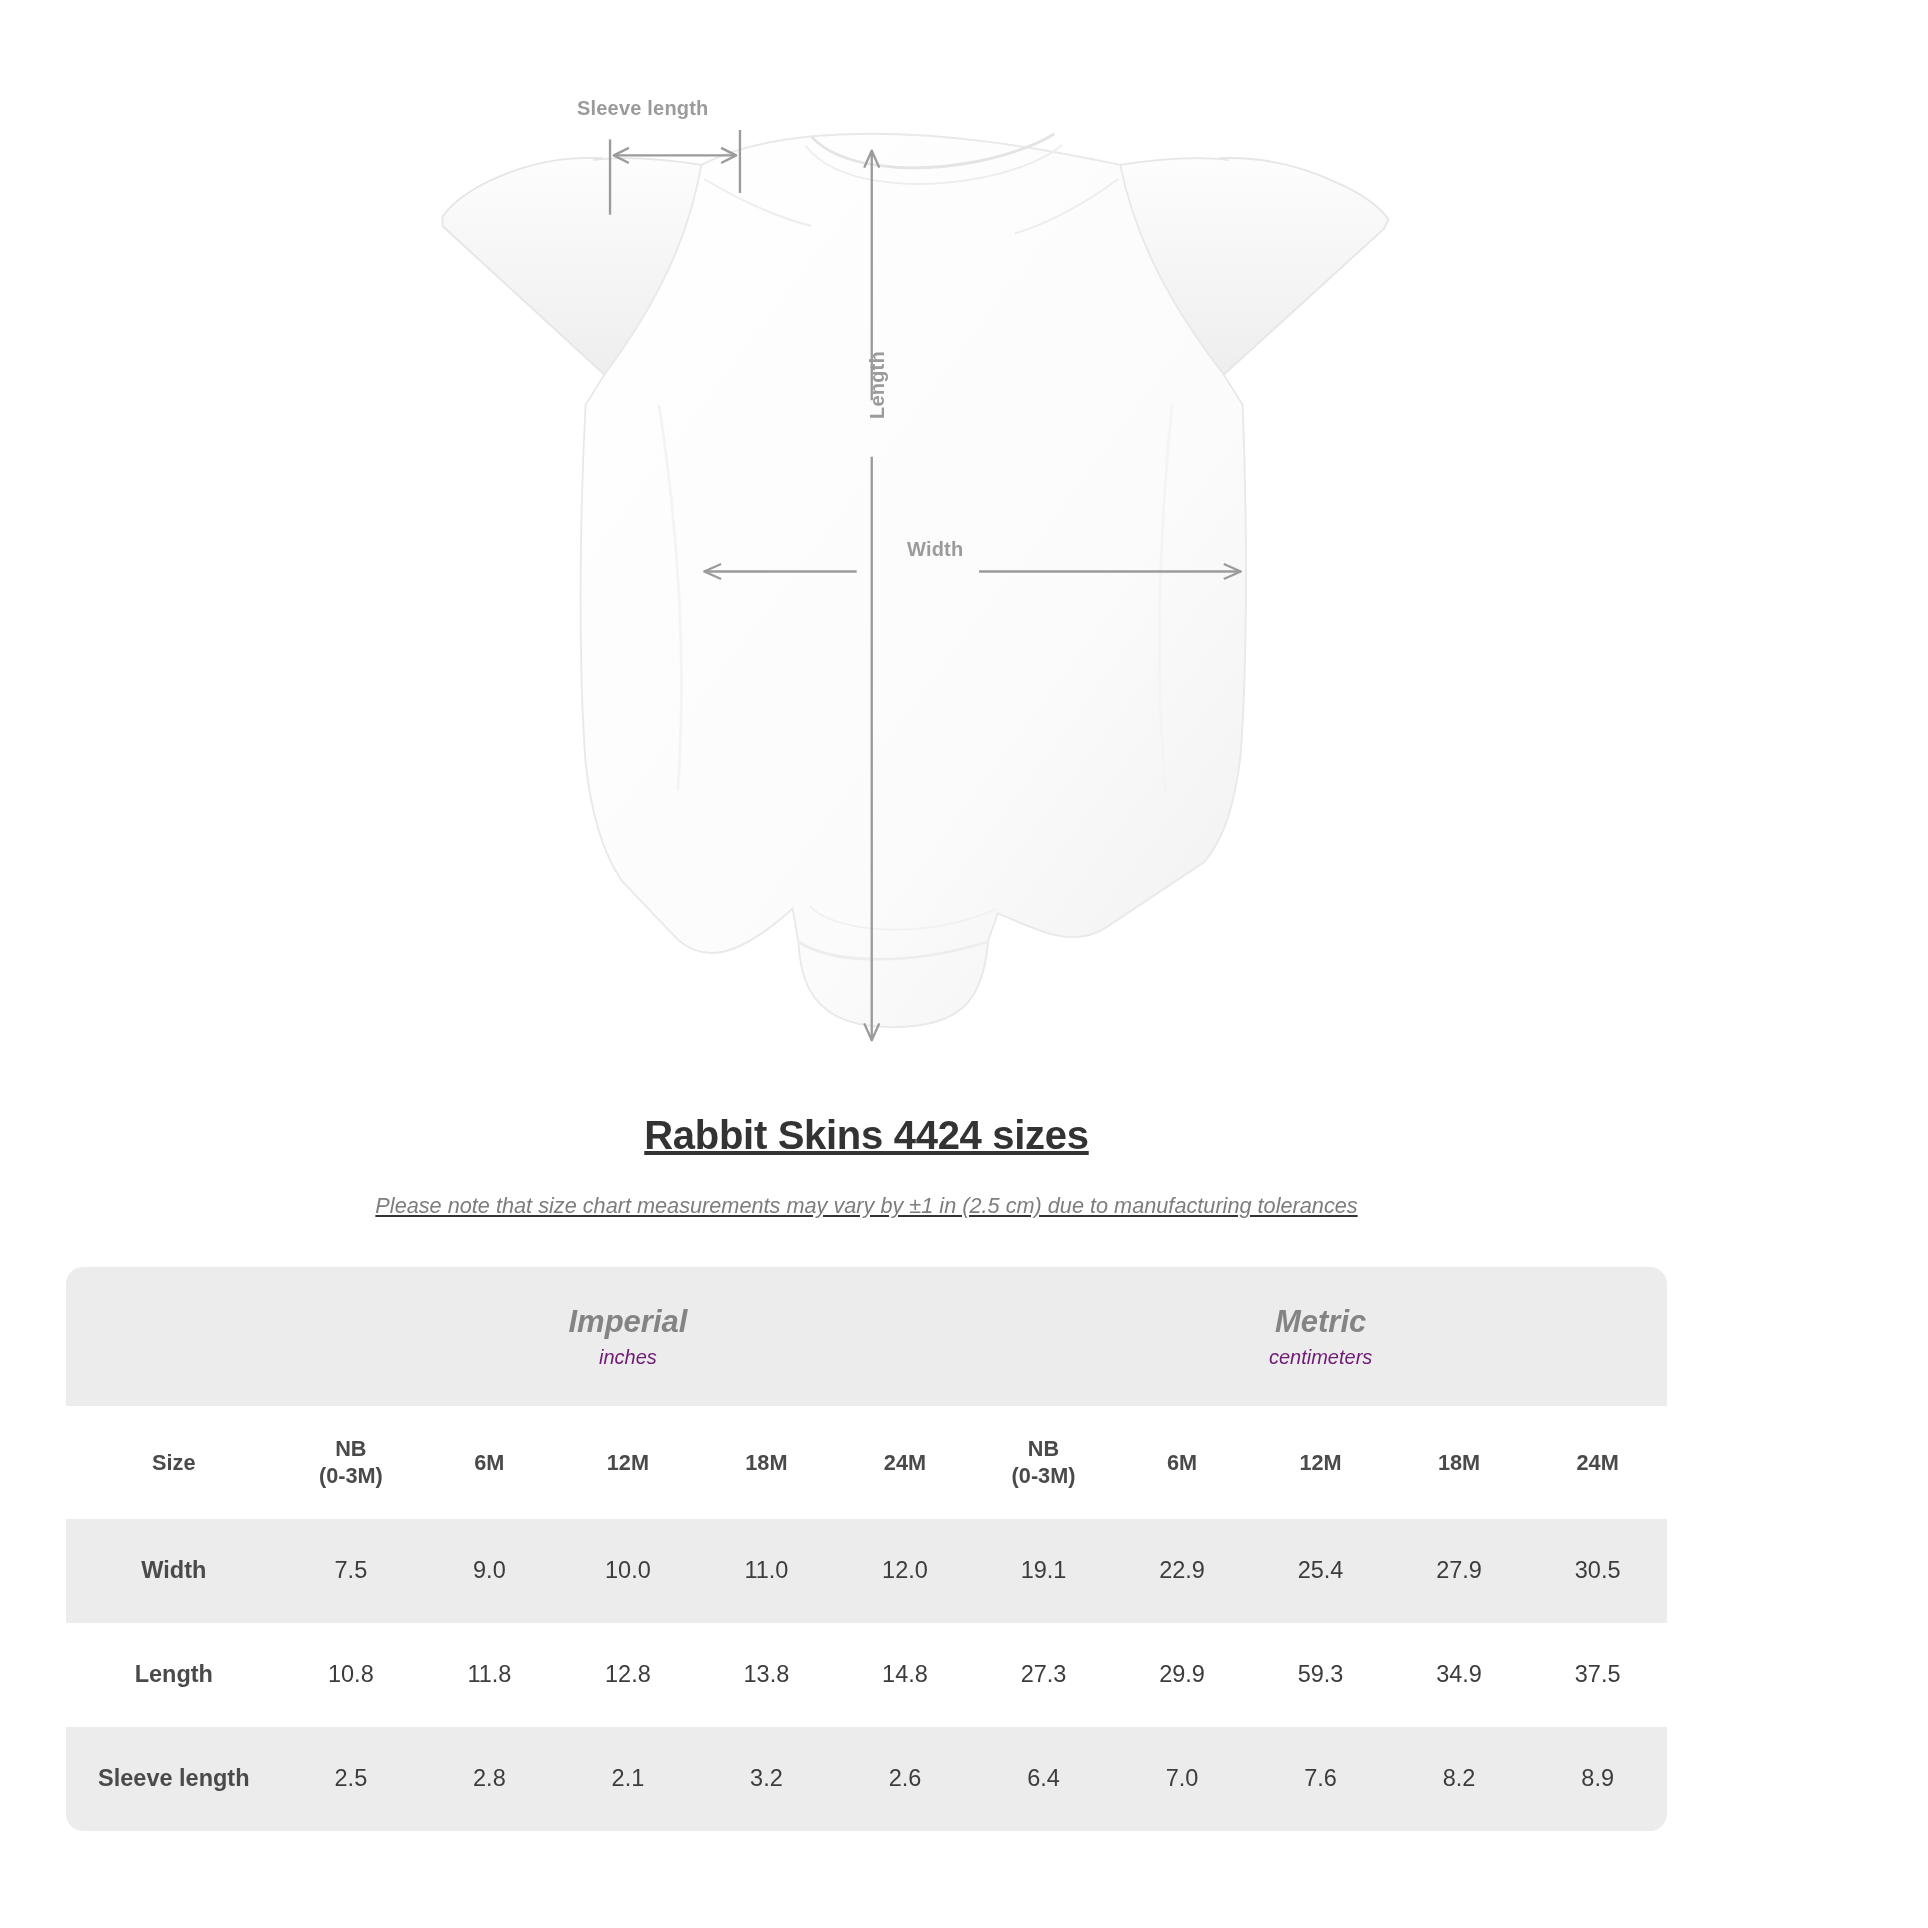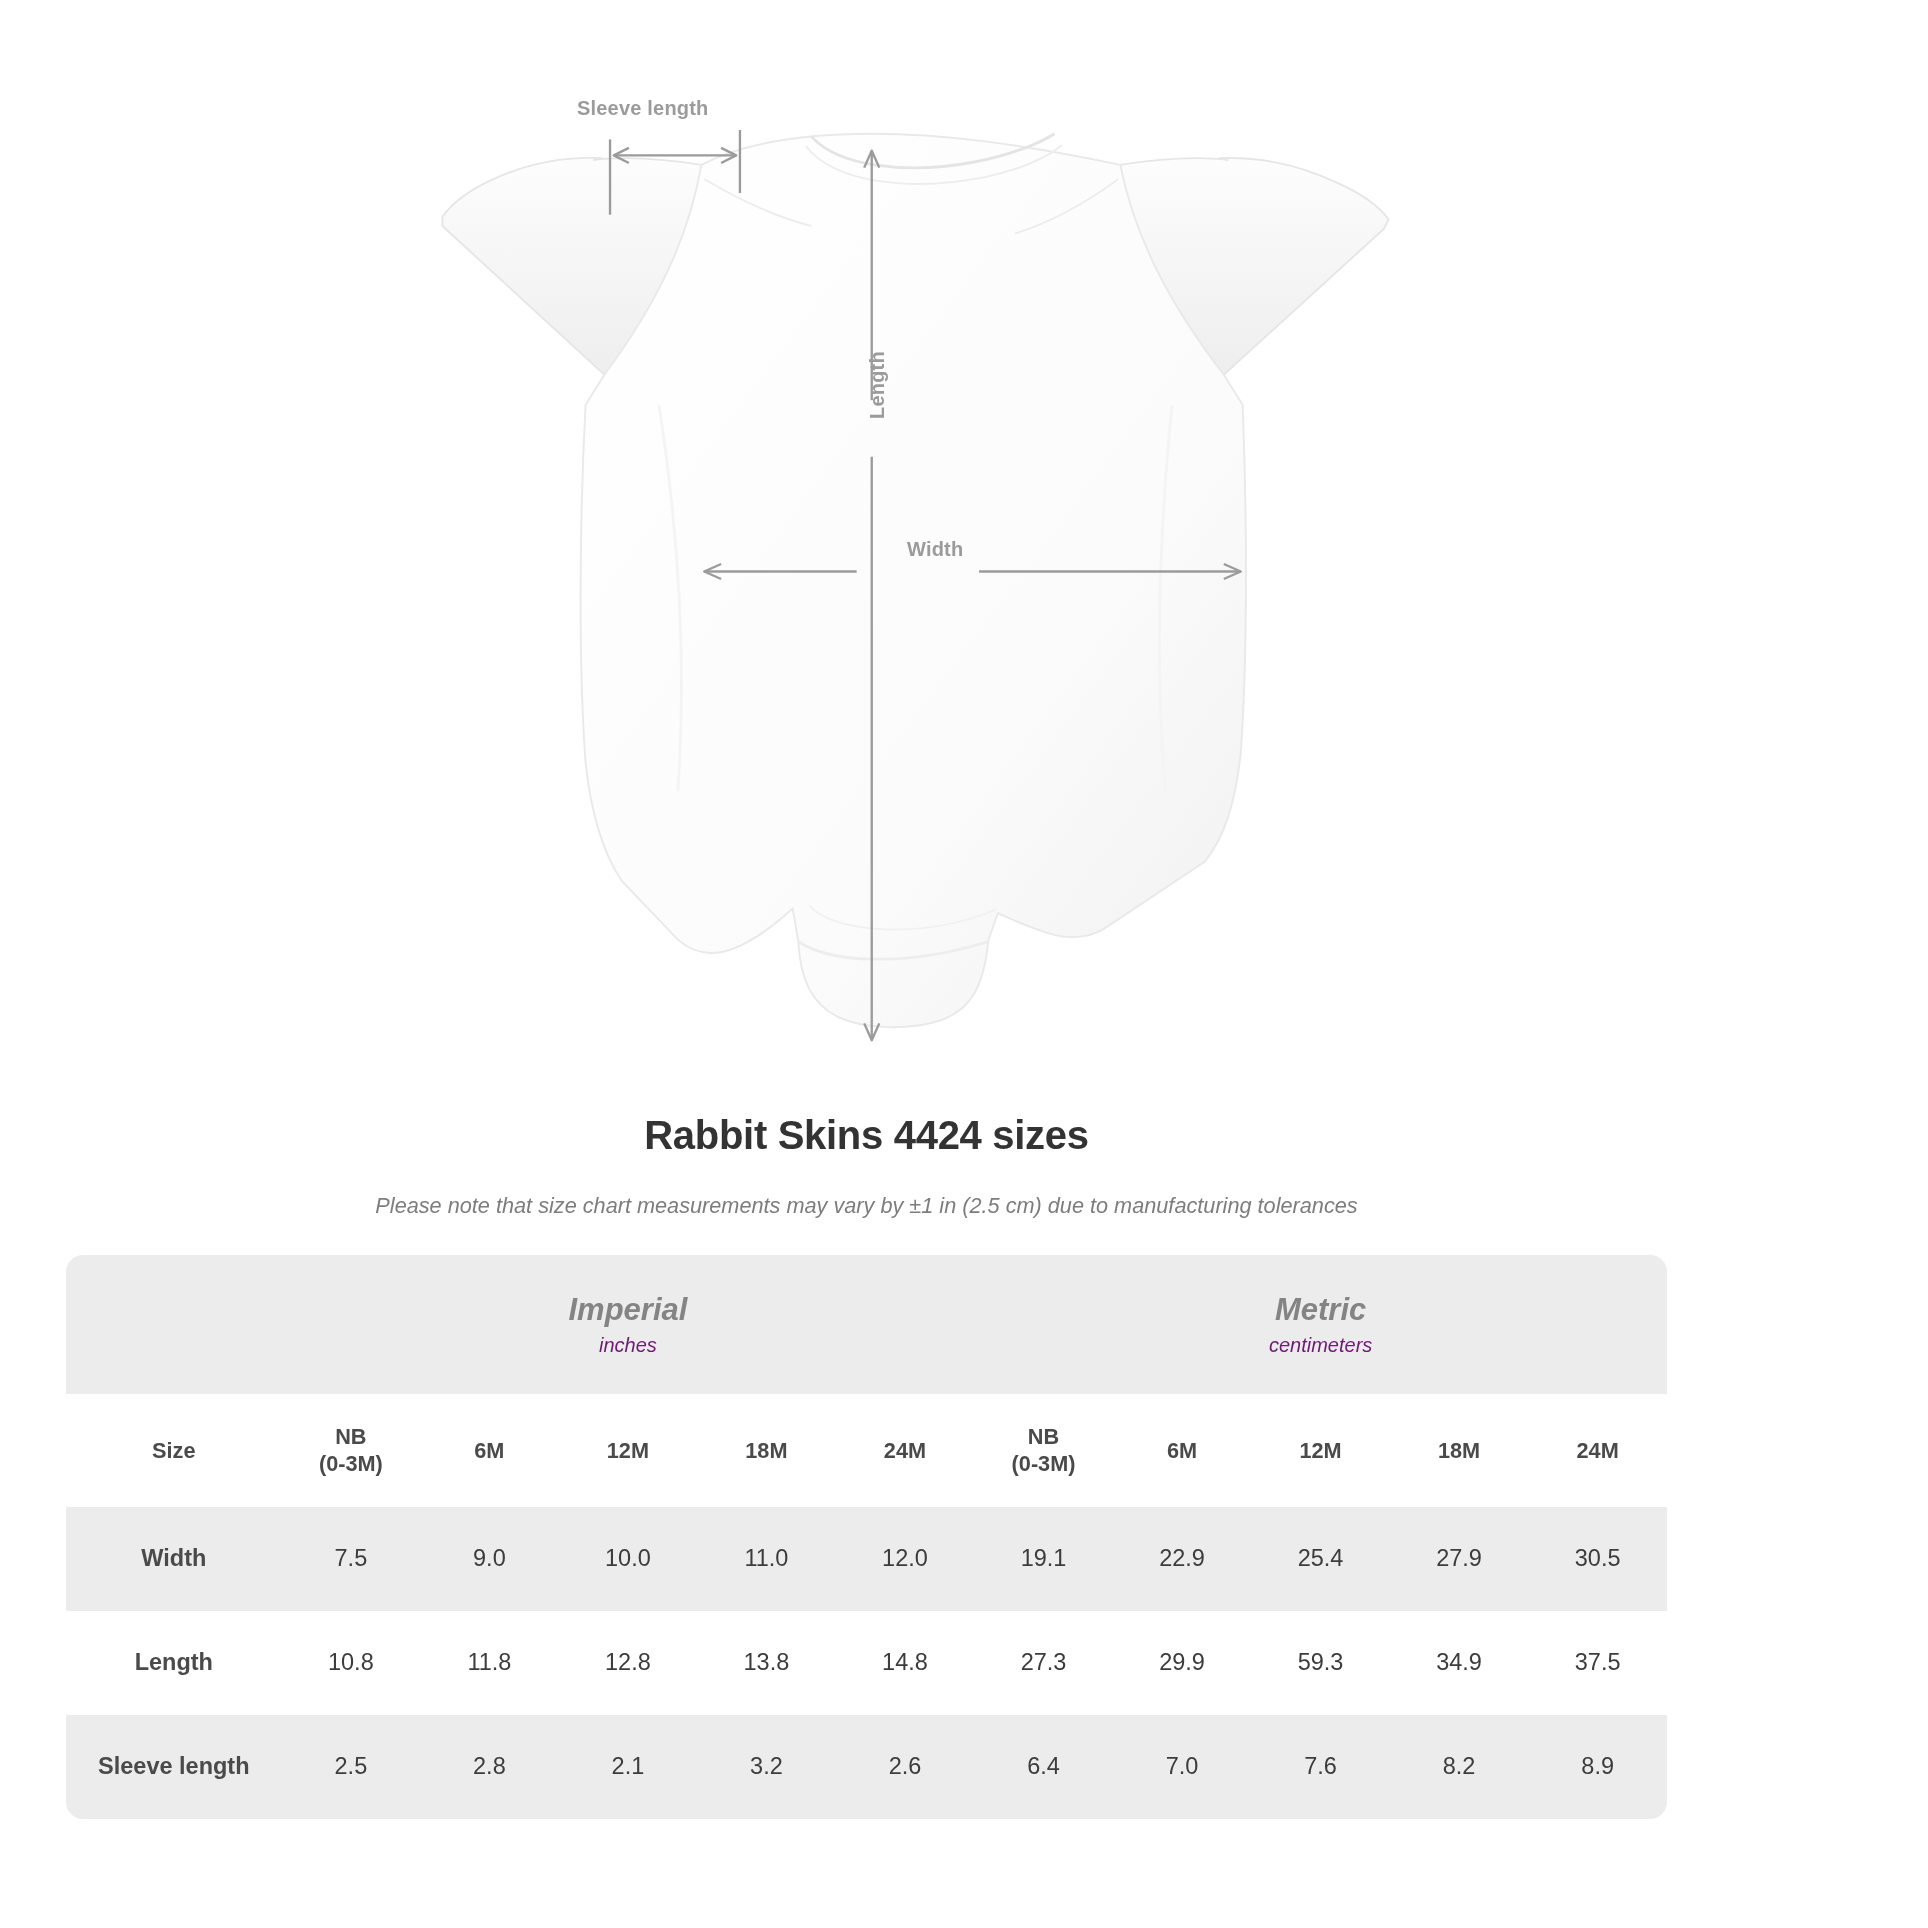--- a/index.html
+++ b/index.html
@@ -52,38 +52,39 @@
     left: 866px;
     top: 419px;
     transform: rotate(-90deg);
     transform-origin: left top;
   }
 
   
   .title-block {
     text-align: center;
     margin-top: 1.9px;
+    text-decoration: underline;
   }
   .chart-title {
     font-size: 40px;
     font-weight: bold;
     color: #333333;
     letter-spacing: -0.3px;
     margin: 0;
   }
   .chart-note {
     font-size: 21.7px;
     font-style: italic;
     color: #7d7d7d;
     margin-top: 35px;
   }
 
   
   .table-wrap {
-    margin: 36px 66px 0 66px;
+    margin: 48px 66px 0 66px;
     border-radius: 17px;
     overflow: hidden;
   }
   table.size-table {
     width: 100%;
     border-collapse: collapse;
     table-layout: fixed;
   }
   table.size-table td, table.size-table th {
     text-align: center;

